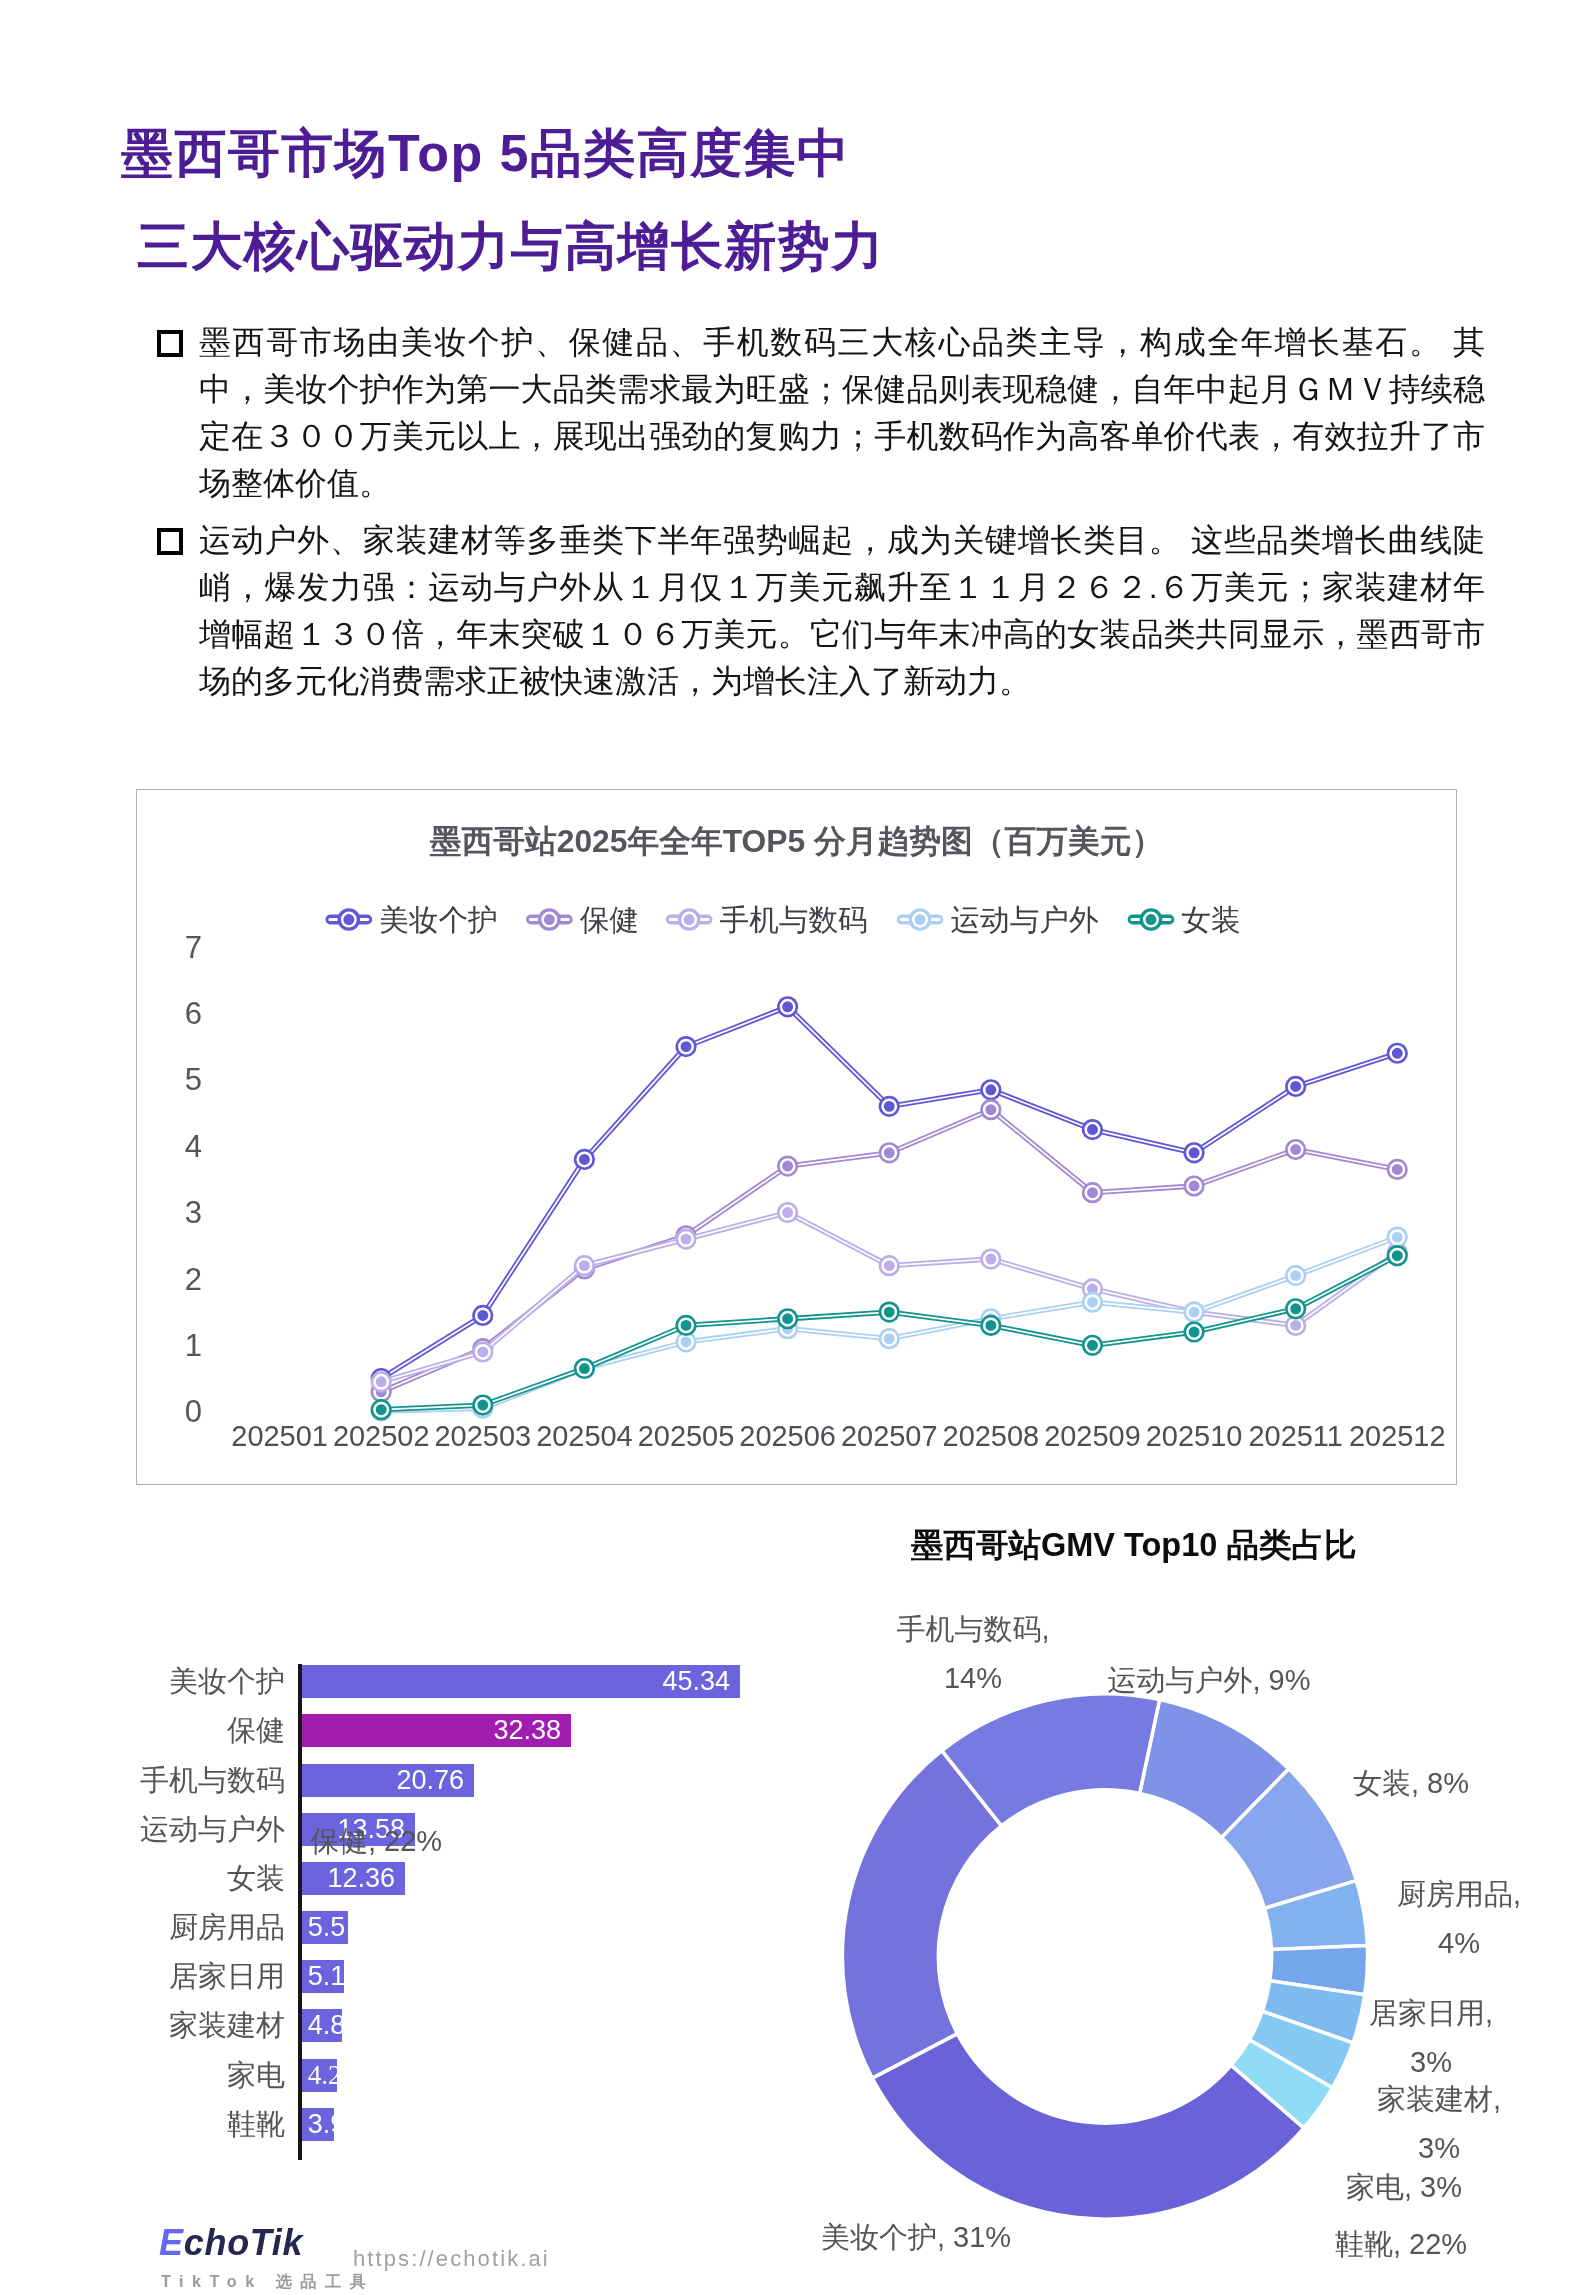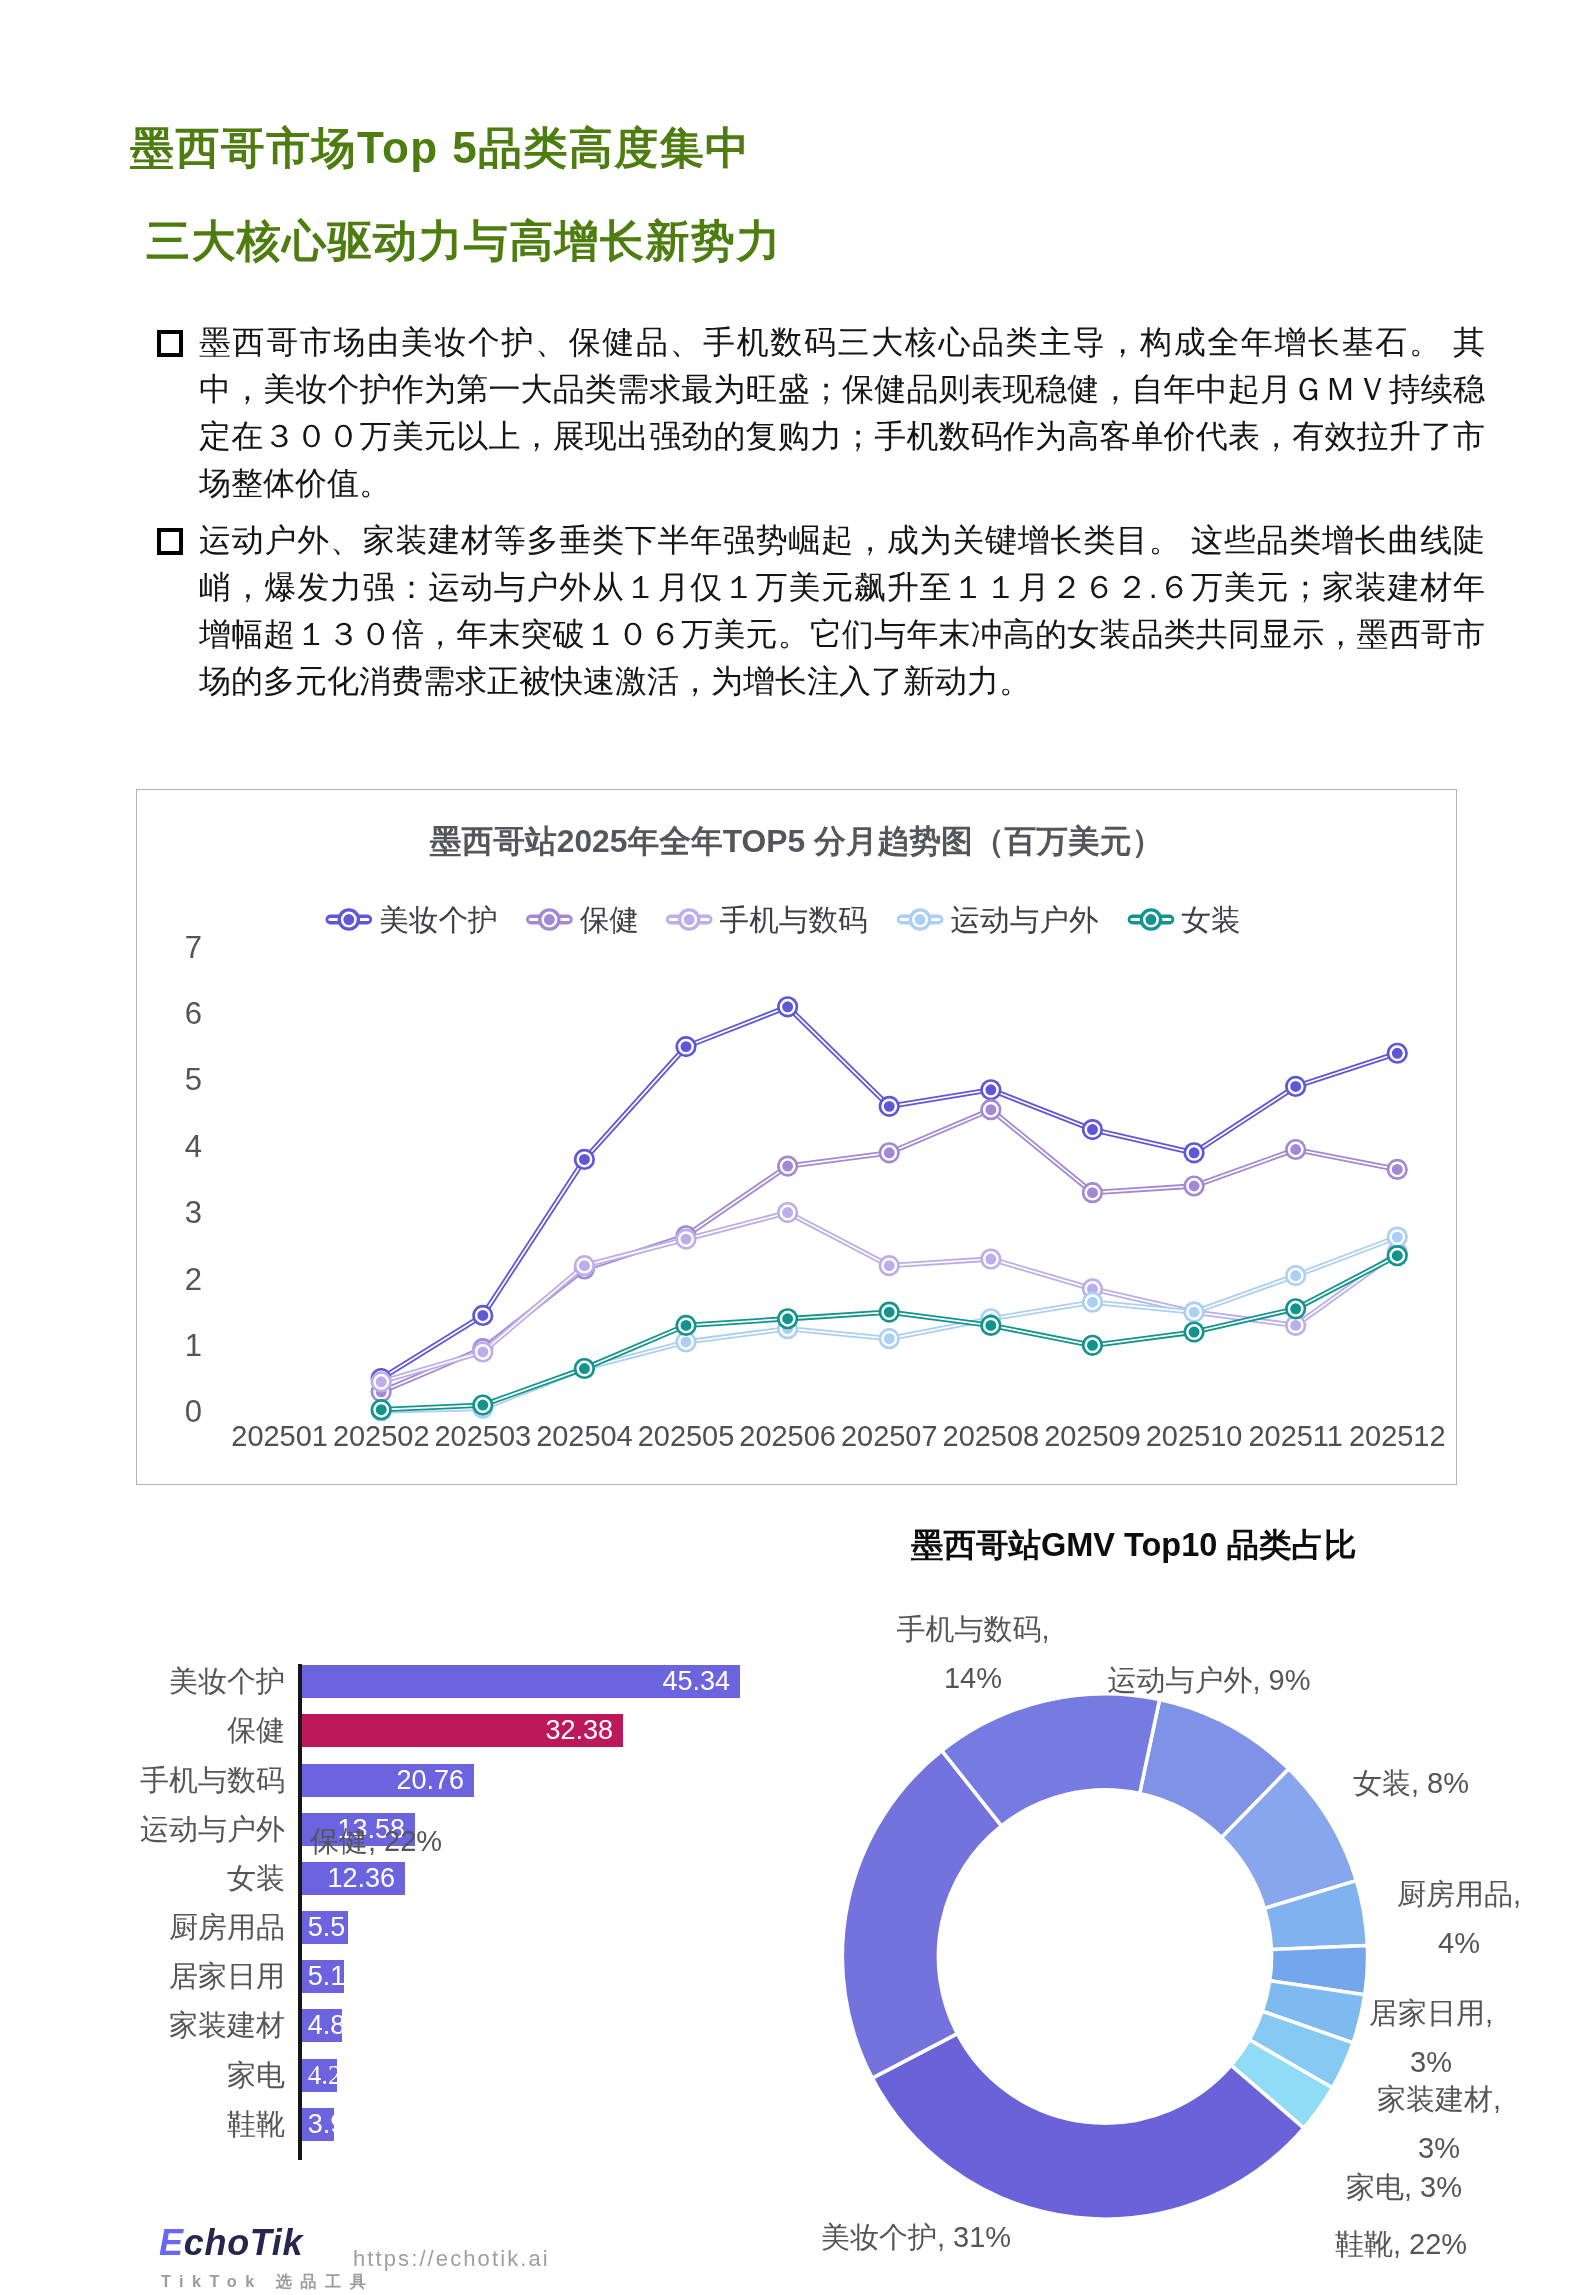--- a/index.html
+++ b/index.html
@@ -1,19 +1,19 @@
 <!DOCTYPE html>
 <html style="font-size:11.3px"><head>
 <meta charset="utf-8">
 <style>
   html,body{margin:0;padding:0;background:#e8e8e8;}
   #page{position:relative;width:1589px;height:2295px;background:#ffffff;overflow:hidden;
         font-family:"Liberation Sans", sans-serif;color:#141414;}
   .abs{position:absolute;}
-  .h1{left:130px;font-size:44px;font-weight:800;color:#4d7c0f;letter-spacing:1.4px;}
+  .h1{left:121px;font-size:52px;font-weight:800;color:#4c1d95;letter-spacing:1.4px;}
   .bullets{left:157px;top:319px;width:1328px;}
   .bullet{position:relative;padding-left:42px;margin-bottom:10px;
           font-size:32px;line-height:47px;text-align:justify;color:#151515;}
   .bullet .sq{position:absolute;left:0;top:11.3px;width:18.4px;height:18.4px;border:4.2px solid #000;background:#fff;}
   
   .card{left:136px;top:789px;width:1319px;height:694px;border:1.4px solid #b2b2b2;background:#fff;}
   
   .sec-title{font-size:32.5px;font-weight:800;color:#0d0d0d;}
   #bar-wrap{left:106px;top:1661px;width:749px;height:509px;}
   #bar-axis{position:absolute;left:192px;top:2.8px;width:4.2px;height:496px;background:#161616;}
@@ -235,21 +235,21 @@
     <div id="bar-axis"></div>
     <div id="bar-rows">
         <div class="bar-row" style="top: 4.2px; width: 749px;">
           <div class="bar-cat">美妆个护</div>
           <div class="bar" style="width: 438px; background: rgb(108, 100, 223);">
             <div class="bar-val" style="right: 10px;">45.34</div>
           </div>
         </div>
         <div class="bar-row" style="top: 53px; width: 749px;">
           <div class="bar-cat">保健</div>
-          <div class="bar" style="width: 321px; background: #be185d;">
+          <div class="bar" style="width: 269px; background: #a21caf;">
             <div class="bar-val" style="right: 10px;">32.38</div>
           </div>
         </div>
         <div class="bar-row" style="top: 103px; width: 749px;">
           <div class="bar-cat">手机与数码</div>
           <div class="bar" style="width: 172px; background: rgb(108, 100, 223);">
             <div class="bar-val" style="right: 10px;">20.76</div>
           </div>
         </div>
         <div class="bar-row" style="top: 152px; width: 749px;">

